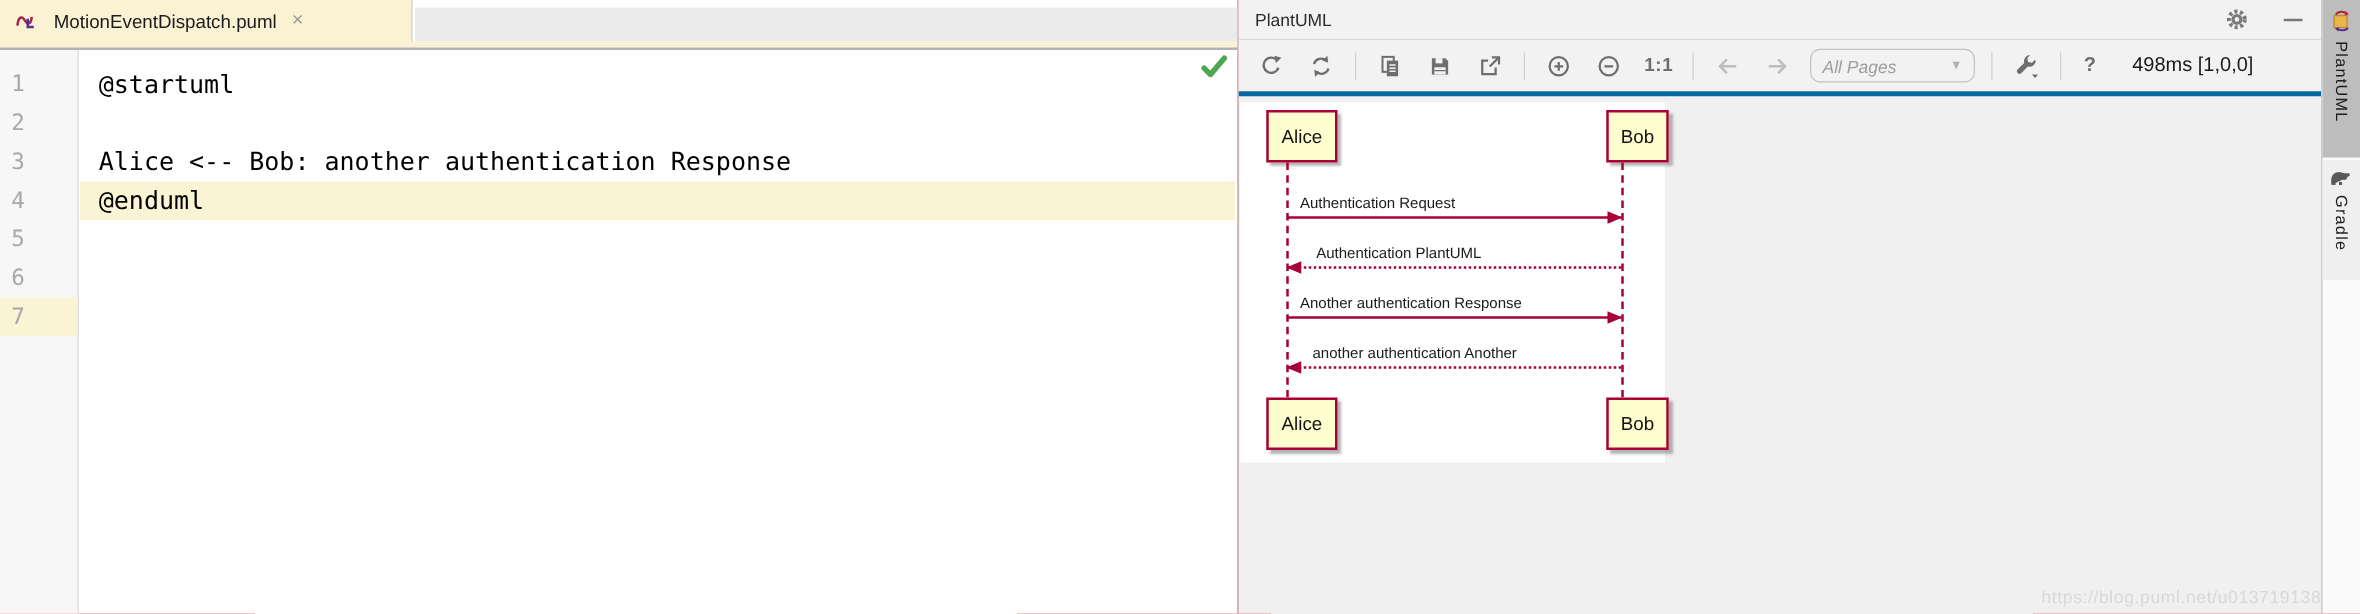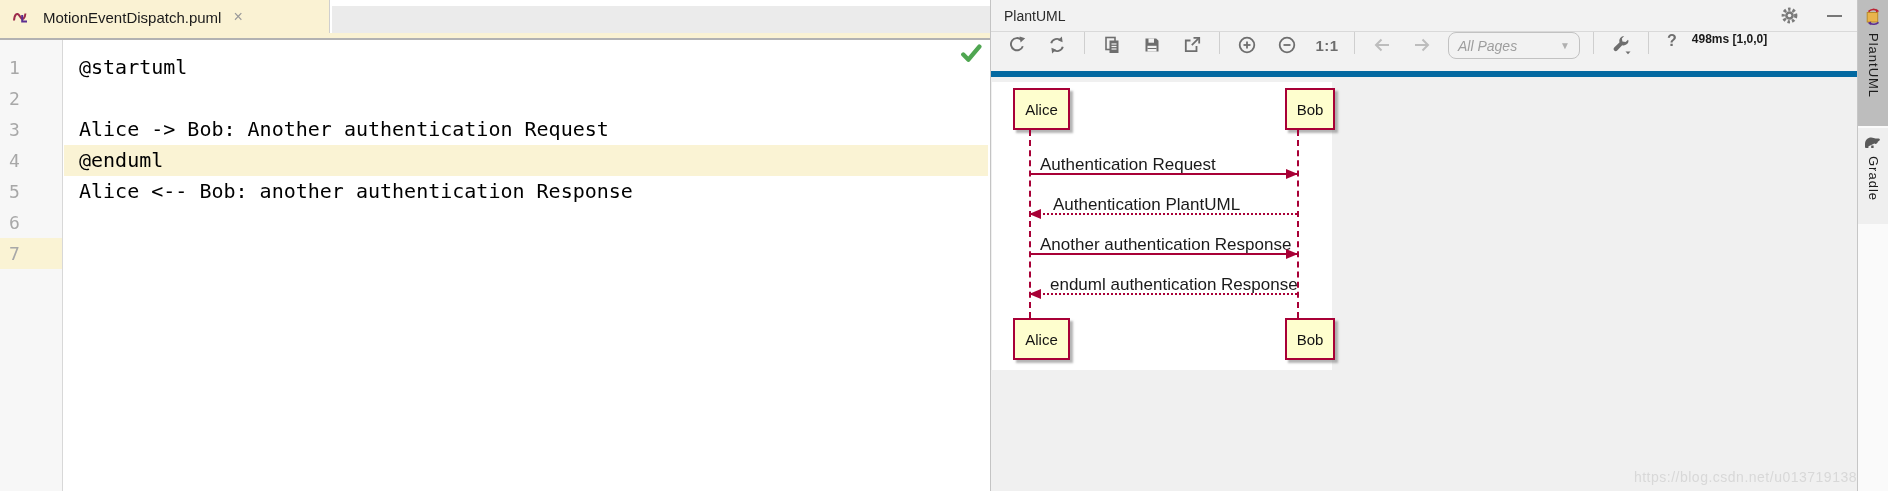--- a/index.html
+++ b/index.html
@@ -47,51 +47,51 @@
   
   .panel { position:absolute; left:991px; top:0; width:866px; height:491px; background:#f0f0f0; }
   .p-header {
     height:32px; background:#f2f2f2; border-bottom:1px solid #d9d9d9;
     display:flex; align-items:center; padding:0 15px 0 13px;
   }
   .p-title { font-size:14px; color:#2b2b2b; }
   .p-header .spacer { flex:1; }
   .min-bar { width:15px; height:2px; background:#777; margin-left:28px; }
   .p-toolbar {
-    height:45px; background:#f2f2f2; border-bottom:6px solid #0369a1;
-    display:flex; align-items:flex-start; padding:0 6px;
+    height:45px; background:#f2f2f2; border-bottom:4px solid #0369a1;
+    display:flex; align-items:center; padding:0 6px;
   }
   .tb-btn { width:30px; height:26px; display:flex; align-items:center; justify-content:center; margin:0 5px; }
   .tb-sep { width:1px; height:22px; background:#cfcfcf; margin:0 7px; }
   .tb-label11 { font-size:15px; font-weight:bold; color:#6e6e6e; letter-spacing:0.5px; }
   .combo {
     width:132px; height:27px; border:1px solid #c2c2c2; border-radius:8px;
     display:flex; align-items:center; padding:0 9px; margin:0 6px;
     color:#9e9e9e; font-size:14px; background:#f2f2f2;font-style:italic;
   }
   .combo .caret { margin-left:auto; font-size:10px; color:#b0b0b0; }
   .help-q { font-size:16px; font-weight:bold; color:#6e6e6e; margin:0 11px; }
-  .tb-status { font-size:12px; font-weight:700; color:#1a1a1a; white-space:nowrap; margin-left:4px; }
+  .tb-status { font-size:16px; font-weight:400; color:#1a1a1a; white-space:nowrap; margin-left:18px; }
 
   .p-content { position:absolute; top:78px; left:0; right:0; bottom:0; }
   .diagram { position:absolute; left:1px; top:4px; width:340px; height:288px; background:#fff; }
   .participant {
     position:absolute; width:57px; height:42px;
     background:#FEFECE; border:2px solid #A80036;
     box-shadow:3px 3px 2px rgba(120,120,120,.55);
     display:flex; align-items:center; justify-content:center;
     font-size:15px; color:#131313;margin-left:12px;
   }
   .pa-top { left:9px; top:6px; }
   .pb-top { left:281px; top:6px; width:50px; }
   .pa-bot { left:9px; top:236px; }
   .pb-bot { left:281px; top:236px; width:50px; }
   .lifeline { position:absolute; top:48px; height:188px; width:0; border-left:2px dashed #A80036; }
   .ll-a { left:37px; } .ll-b { left:305px; }
-  .msg-label { position:absolute; font-size:17px; color:#1a1a1a; white-space:nowrap; }
+  .msg-label { position:absolute; font-size:12px; color:#1a1a1a; white-space:nowrap; }
   .m1 { left:48px; top:73px; } .m2 { left:61px; top:113px; }
   .m3 { left:48px; top:153px; } .m4 { left:58px; top:193px; }
   .arrow { position:absolute; left:38px; width:267px; height:0; }
   .arrow.solid  { border-top:2px solid #A80036; }
   .arrow.dashed { border-top:2px dotted #A80036; }
   .a1 { top:91px; } .a2 { top:131px; } .a3 { top:171px; } .a4 { top:211px; }
   .head-r { position:absolute; right:-1px; top:-6px; width:0; height:0;
             border-left:12px solid #A80036; border-top:5px solid transparent; border-bottom:5px solid transparent; }
   .head-l { position:absolute; left:-1px; top:-6px; width:0; height:0;
             border-right:12px solid #A80036; border-top:5px solid transparent; border-bottom:5px solid transparent; }
@@ -136,23 +136,22 @@
       <div class="gutter-num">2</div>
       <div class="gutter-num">3</div>
       <div class="gutter-num">4</div>
       <div class="gutter-num">5</div>
       <div class="gutter-num">6</div>
       <div class="gutter-num hl">7</div>
     </div>
     <div class="code">
       <div class="code-line">@startuml</div>
       <div class="code-line"></div>
-      <div class="code-line">Alice -&gt; Bob: Another authentication Request</div>
+      <div class="code-line">Alice &lt;-- Bob: another authentication Response</div>
       <div class="code-line hl">@enduml</div>
-      <div class="code-line">Alice &lt;-- Bob: another authentication Response</div>
     </div>
   </div>
 
   <div class="inspect-check">
     <svg width="22" height="18" viewBox="0 0 17 14">
       <path d="M2.5 8.2l4 4L15 2" stroke="#4FA651" stroke-width="3.4" fill="none" stroke-linecap="round" stroke-linejoin="round"></path>
     </svg>
   </div>
 
   <div class="v-divider"></div>
@@ -269,29 +268,29 @@
         <div class="msg-label m2">Authentication PlantUML</div>
         <div class="arrow dashed a2">
             <span class="head-l"></span>
           </div>
 
         <div class="msg-label m3">Another authentication Response</div>
         <div class="arrow solid a3">
             <span class="head-r"></span>
           </div>
 
-        <div class="msg-label m4">enduml authentication Response</div>
+        <div class="msg-label m4">another authentication Another</div>
         <div class="arrow dashed a4">
             <span class="head-l"></span>
           </div>
 
         <div class="participant pa-bot">Alice</div>
         <div class="participant pb-bot">Bob</div>
       </div>
-      <div class="watermark">https://blog.csdn.net/u013719138</div>
+      <div class="watermark">https://blog.puml.net/u013719138</div>
     </div>
   </div>
 
   <div class="strip">
     <div class="strip-tab st-plantuml">
       <span>
         <svg width="19" height="19" viewBox="0 0 19 19">
           <rect x="3.2" y="5.5" width="10.5" height="9.5" fill="#e9b44c" stroke="#b98c28" stroke-width="1"></rect>
           <path d="M4.5 4.6C7 1.8 11 1.8 13.2 4" fill="none" stroke="#bb2233" stroke-width="1.6"></path>
           <polygon points="12.4,1.8 15.2,4.3 11.8,5.4" fill="#bb2233"></polygon>

